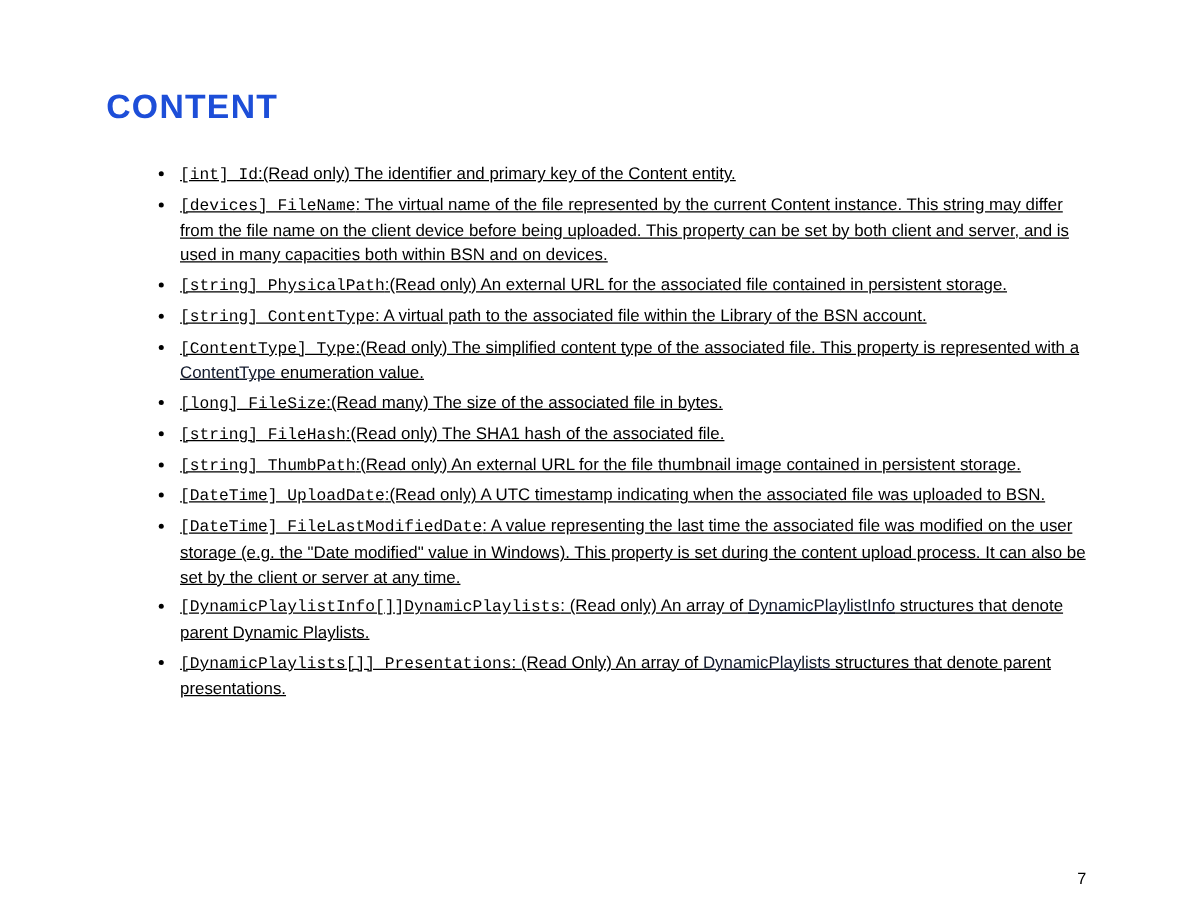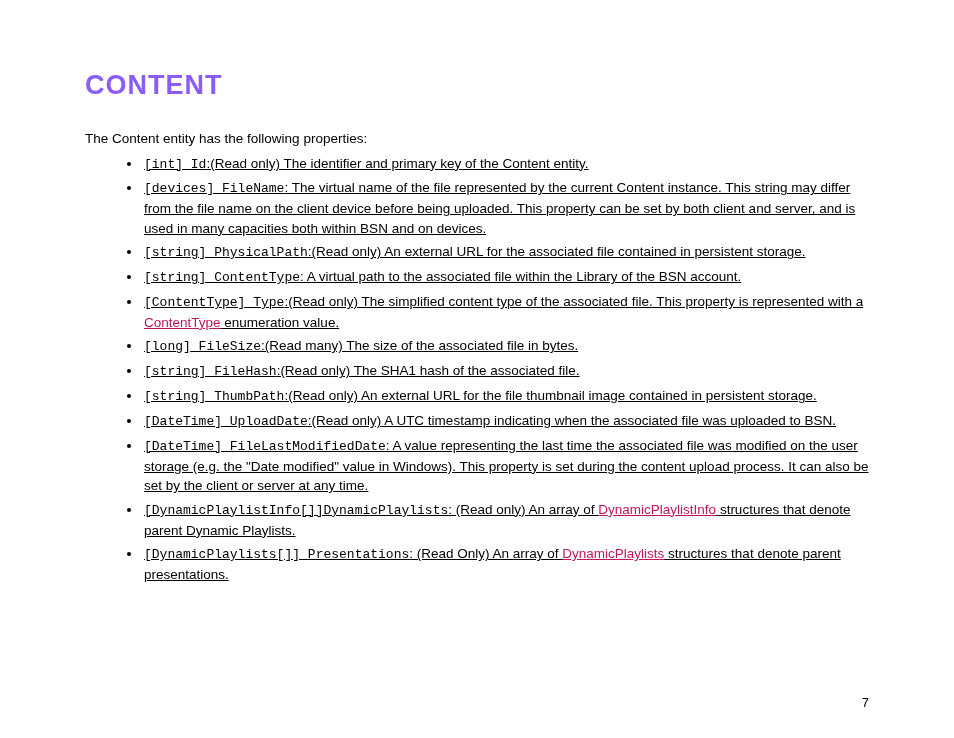--- a/index.html
+++ b/index.html
@@ -13,21 +13,21 @@
     position: relative;
     box-sizing: border-box;
   }
   .page {
     padding: 70px 85px 40px 85px;
   }
   .h1 {
     font-size: 27px;
     font-weight: bold;
     letter-spacing: 1px;
-    color: #8b5cf6;
+    color: #1d4ed8;
     margin: 0 0 28px 0;
   }
   .h2 {
     font-size: 15px;
     font-weight: bold;
     color: #00adc6;
     margin: 0 0 3px 0;
   }
   .intro {
     font-size: 13.5px;
@@ -43,37 +43,36 @@
     font-size: 13.5px;
     line-height: 1.45;
     margin: 0 0 4px 0;
     padding-left: 2px;
   }
   code {
     font-family: "Courier New", Courier, monospace;
     font-size: 13px;
   }
   a.link {
-    color: #be185d;
+    color: #0f172a;
     text-decoration: underline;
   }
   .pagenum {
     position: absolute;
     bottom: 28px;
     right: 85px;
     font-size: 13px;
     color: #000;
   }
 </style>
 </head>
 <body>
 
 <div class="page">
   <div class="h1">CONTENT</div>
-  <div class="intro">The Content entity has the following properties:</div>
   <ul class="props">
     <li><code>[int] Id</code><span>:(Read only) The identifier and primary key of the Content entity.</span></li>
     <li><code>[devices] FileName</code><span>: The virtual name of the file represented by the current Content instance. This string may differ from the file name on the client device before being uploaded. This property can be set by both client and server, and is used in many capacities both within BSN and on devices.</span></li>
     <li><code>[string] PhysicalPath</code><span>:(Read only) An external URL for the associated file contained in persistent storage.</span></li>
     <li><code>[string] ContentType</code><span>: A virtual path to the associated file within the Library of the BSN account.</span></li>
     <li><code>[ContentType] Type</code><span>:(Read only) The simplified content type of the associated file. This property is represented with a </span><a class="link">ContentType</a><span> enumeration value.</span></li>
     <li><code>[long] FileSize</code><span>:(Read many) The size of the associated file in bytes.</span></li>
     <li><code>[string] FileHash</code><span>:(Read only) The SHA1 hash of the associated file.</span></li>
     <li><code>[string] ThumbPath</code><span>:(Read only) An external URL for the file thumbnail image contained in persistent storage.</span></li>
     <li><code>[DateTime] UploadDate</code><span>:(Read only) A UTC timestamp indicating when the associated file was uploaded to BSN.</span></li>

